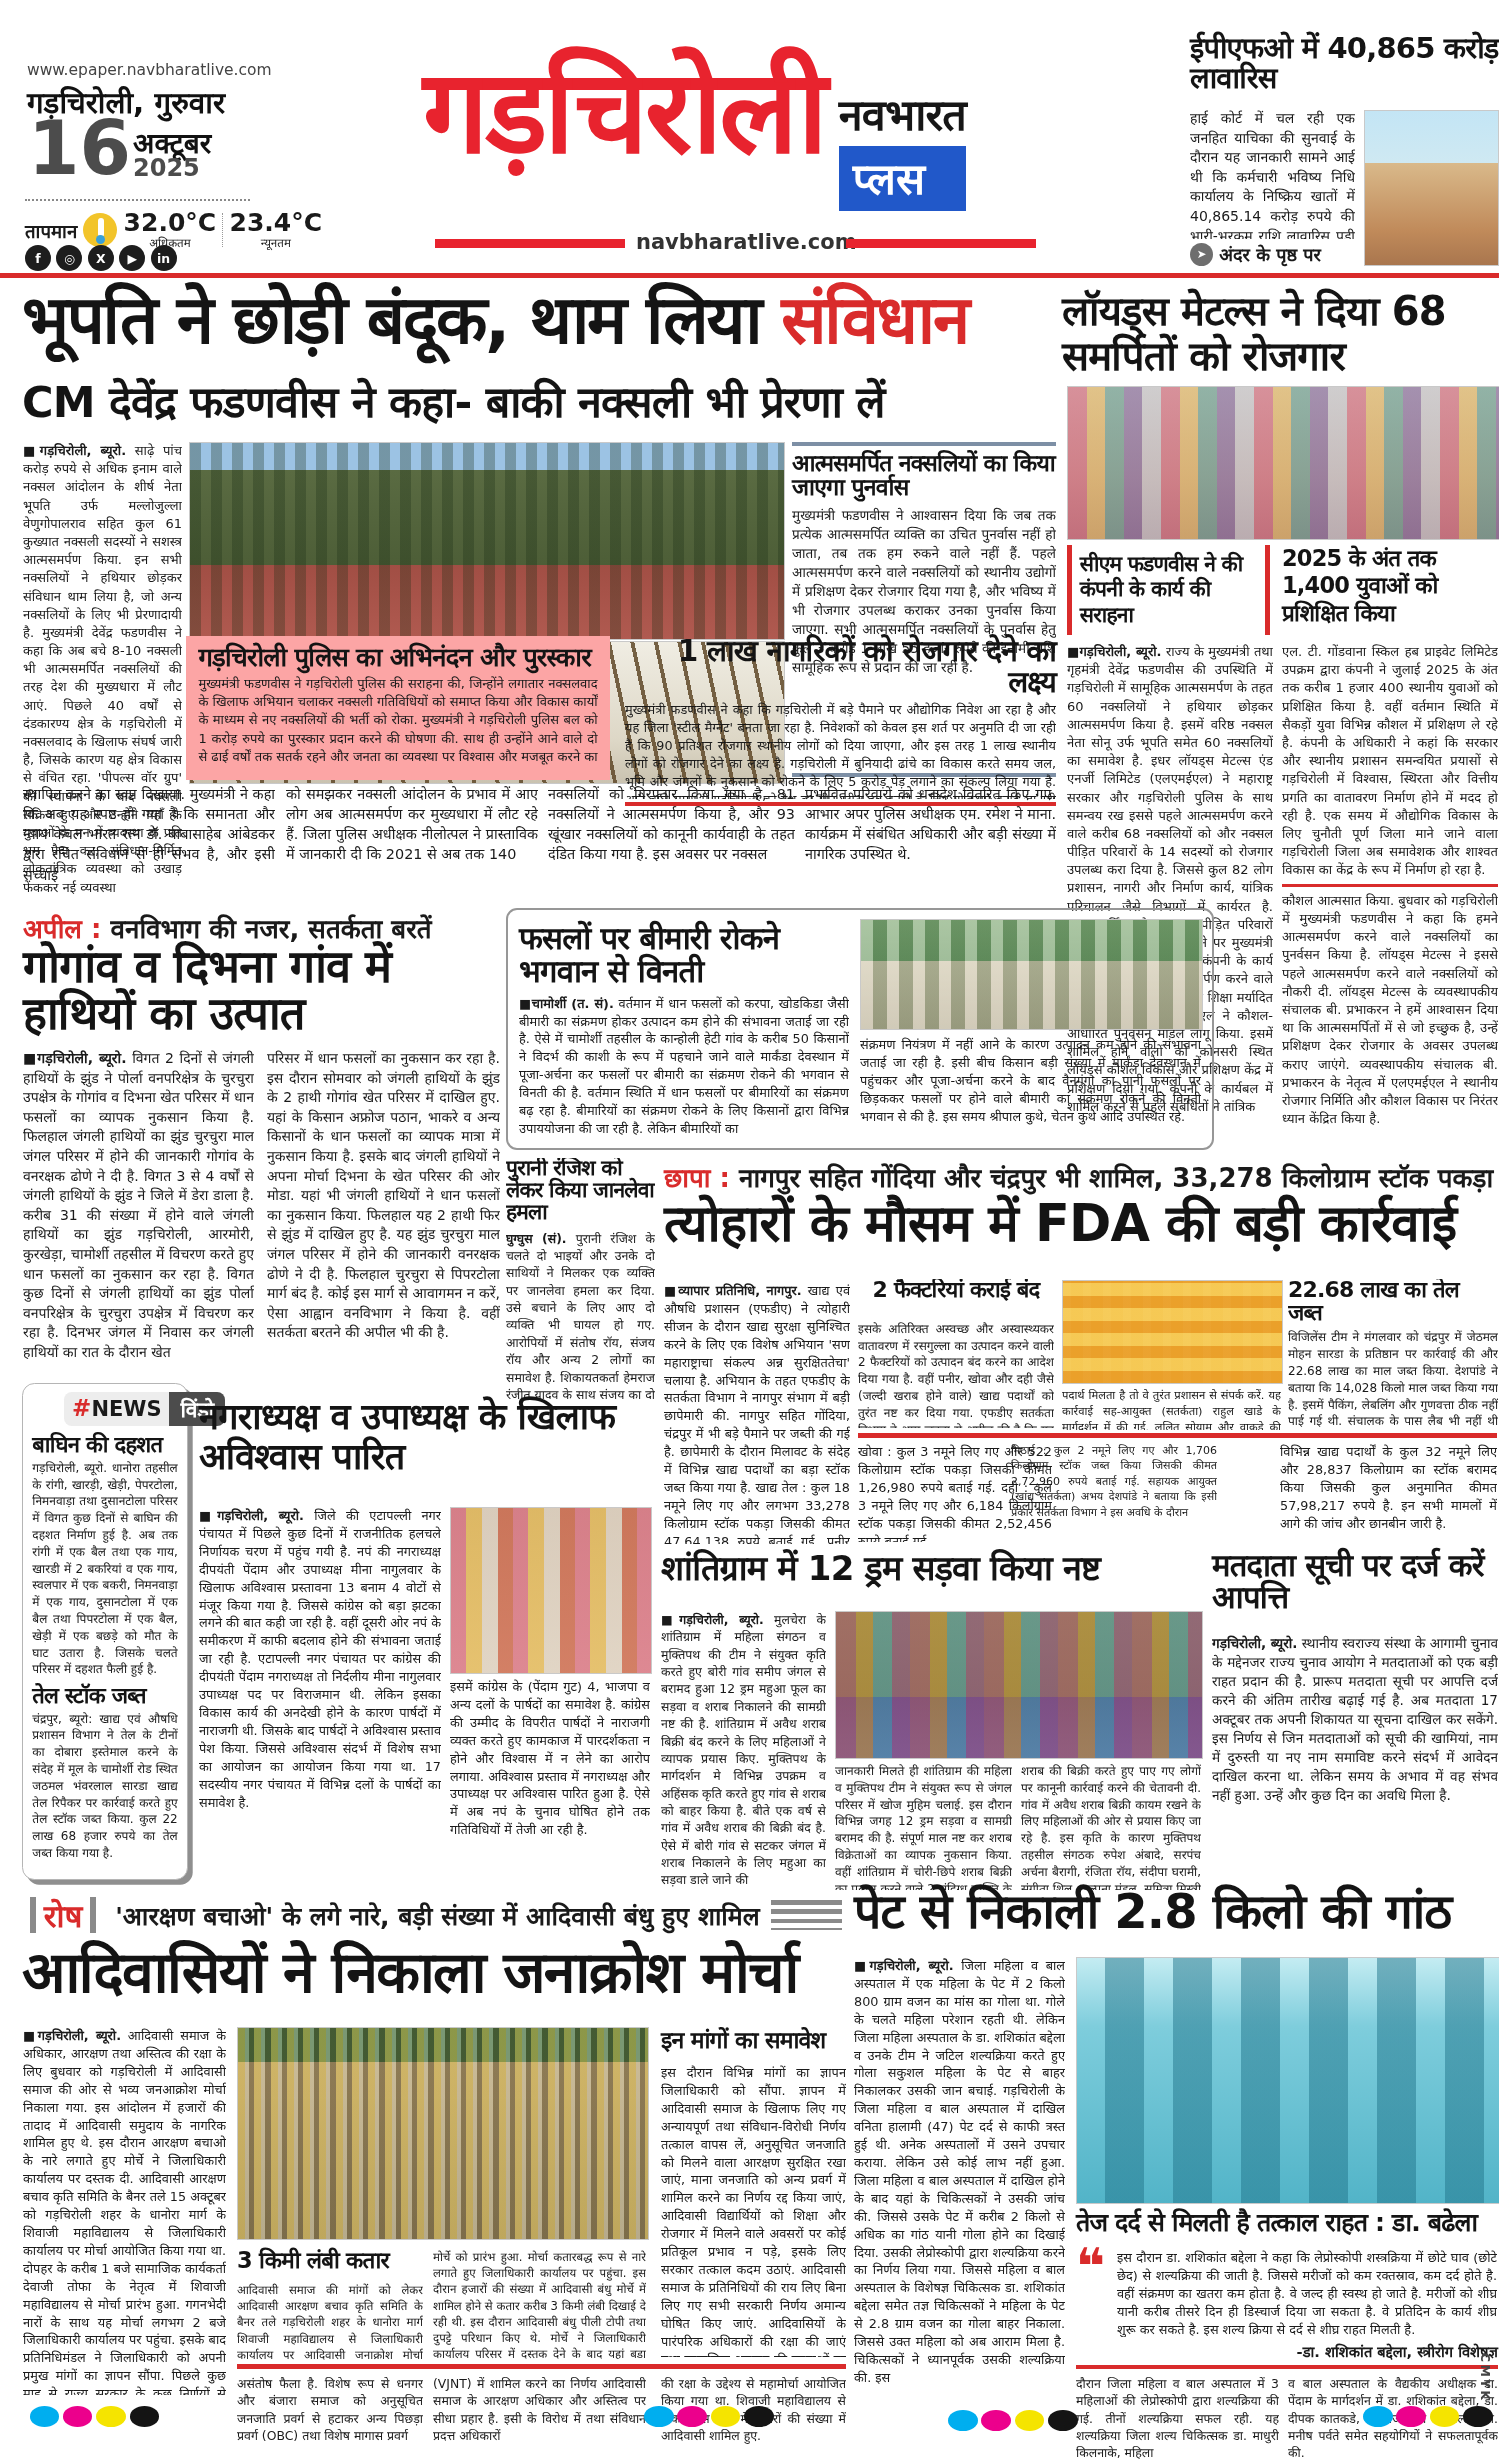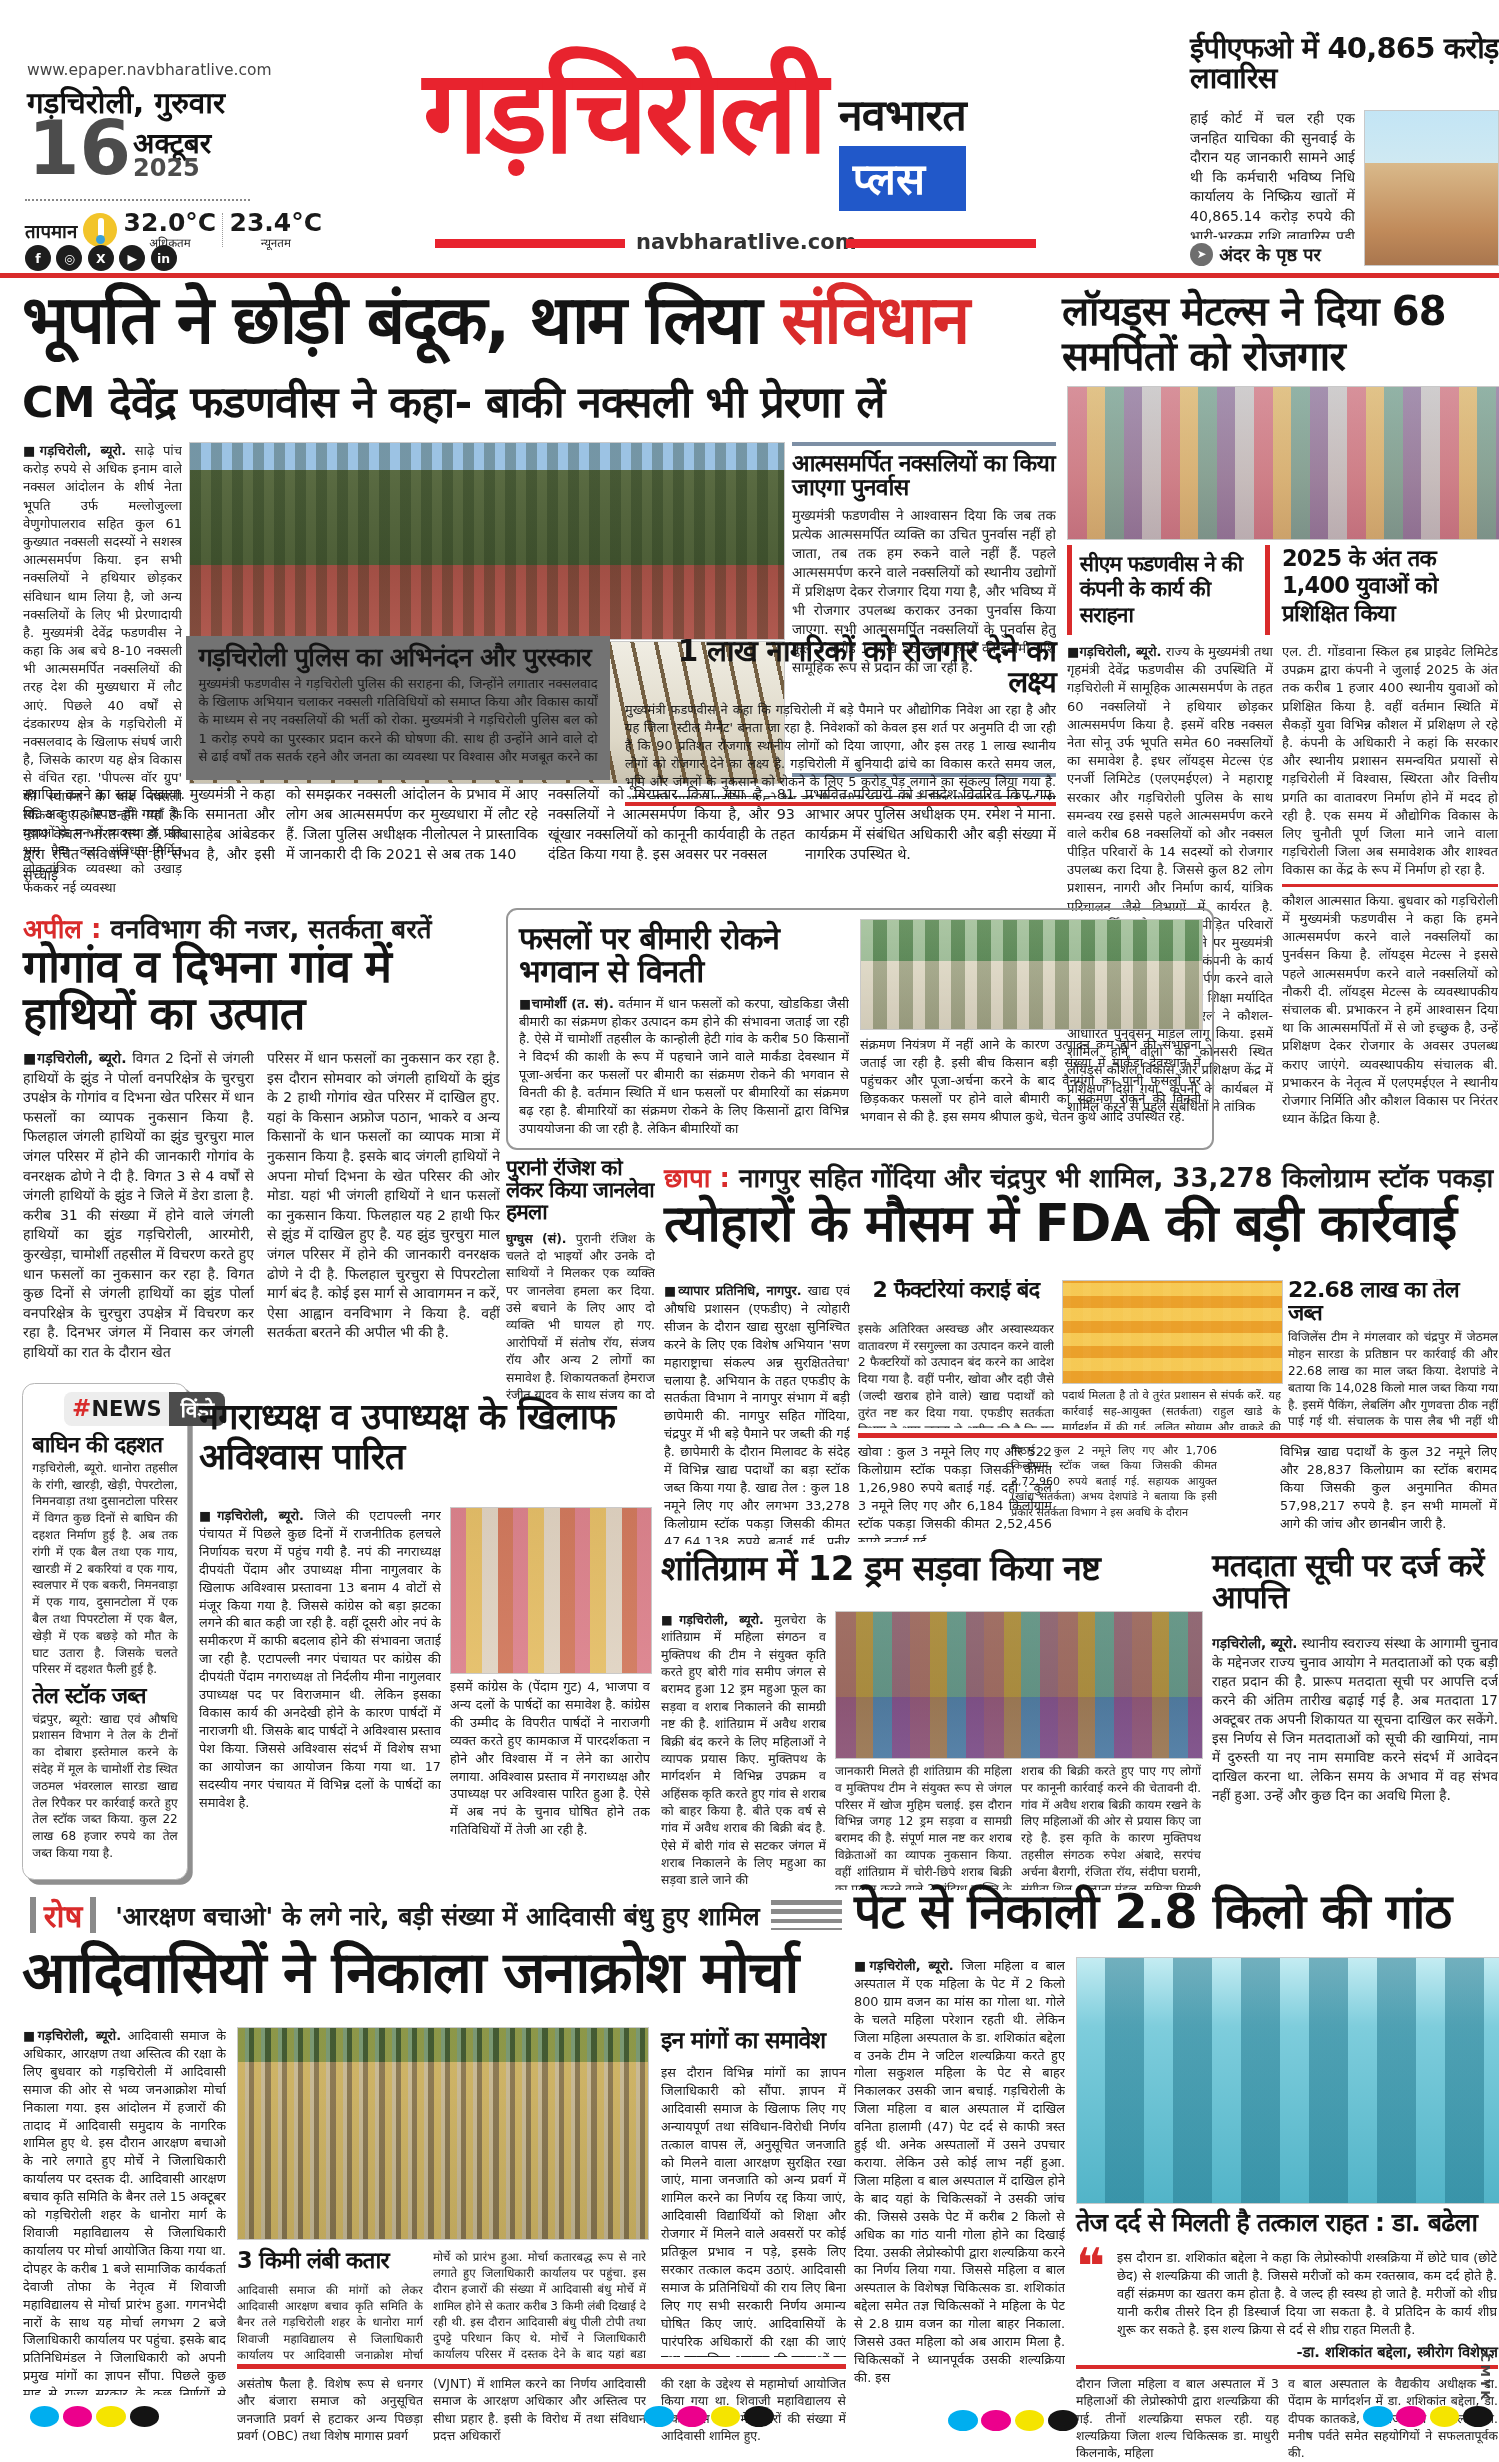--- a/index.html
+++ b/index.html
@@ -43,21 +43,21 @@
       linear-gradient(180deg,#47703d 0%,#47703d 16%,#b5a06f 16%,#9a8a5e 100%);}
   .ph-surgery{background:
       repeating-linear-gradient(90deg, rgba(32,116,138,.5) 28px 67px, rgba(0,0,0,0) 67px 96px),
       linear-gradient(180deg,#c4ecf2 0%,#7ecddc 28%,#52b4c8 100%);}
   .soc{width:26px;height:26px;border-radius:50%;background:#1d1d1d;color:#fff;display:inline-flex;
        align-items:center;justify-content:center;font-weight:bold;font-size:12.4px;margin-right:5.4px;}
   .dots span{display:inline-block;width:29.5px;height:21px;border-radius:50%;margin-right:3.9px;}
   .dots .c{background:#00aeef;} .dots .m{background:#ec008c;} .dots .y{background:#f5e400;} .dots .k{background:#141414;}
   .kickbar{display:inline-block;width:6.2px;height:36px;background:#8a8a8a;margin:0 7.8px;vertical-align:middle;}
   .hamb{width:71px;height:29.5px;background:repeating-linear-gradient(180deg,#8a8a8a 0 4.7px,#fff 4.7px 9.3px);}
-  .boxbeige{background:#737373;}
+  .boxbeige{background:#fca5a5;}
   .newsbox{border:1.6px solid #b5b5b5;border-radius:12.4px;box-shadow:4.7px 4.7px 0 #8f8f8f;background:#fff;}
   .pill{background:#ededed;border-radius:7.8px 0 0 7.8px;padding:3.1px 7.8px;font-weight:bold;font-size:21px;}
   .pill .red{font-size:23px;}
   .vbox{background:#4c4c4c;color:#fff;border-radius:0 7.8px 7.8px 0;padding:3.1px 11px;font-weight:bold;font-size:21px;}
   .thermo{width:34px;height:34px;border-radius:50%;background:#f2c42a;position:relative;display:inline-block;}
   .thermo i{position:absolute;left:14.7px;top:5.4px;width:5.4px;height:18.6px;background:#fff;border-radius:3.1px;}
   .thermo b{position:absolute;left:12.4px;top:22px;width:9.3px;height:9.3px;background:#3aa0d8;border-radius:50%;}
   .qmark{color:#d92b2b;font-size:50px;line-height:.8;font-weight:bold;}
   .cmyk-v{writing-mode:vertical-rl;font-weight:bold;font-size:12.4px;color:#444;letter-spacing:2.3px;}
 </style>

